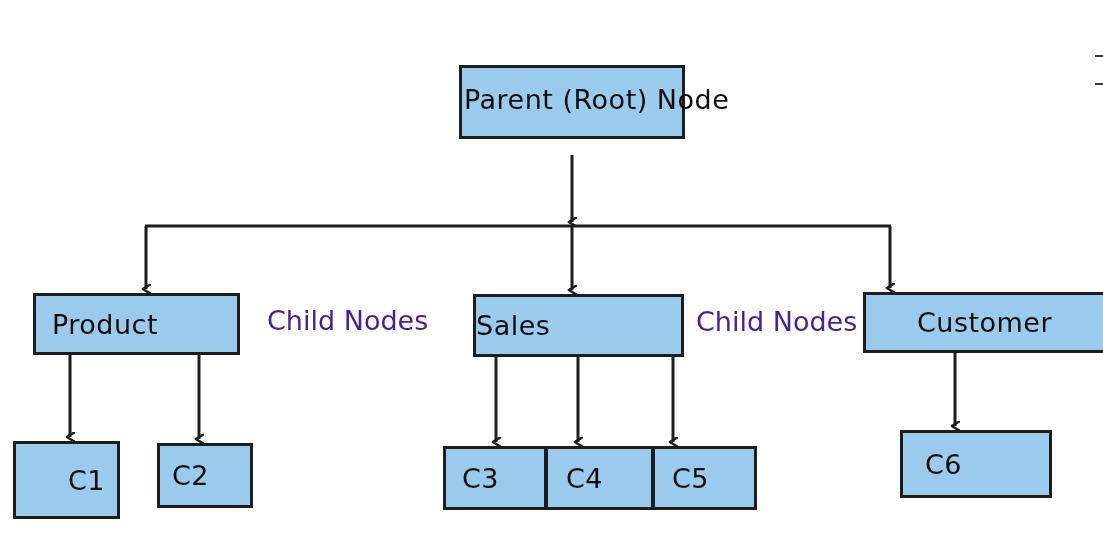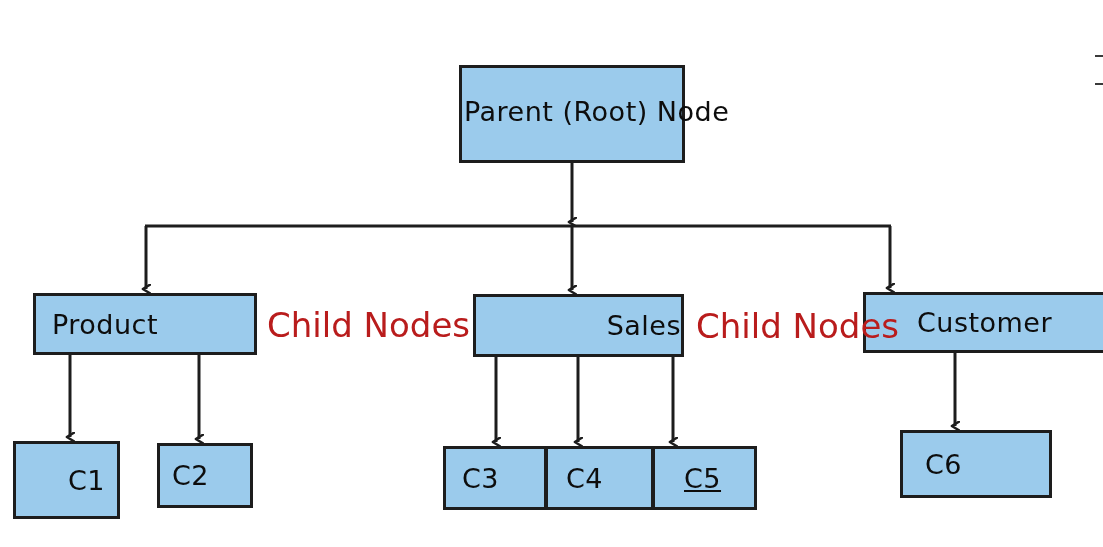--- a/index.html
+++ b/index.html
@@ -38,44 +38,44 @@
     font-size: 27px;
     color: #0d0d0d;
     white-space: nowrap;
     letter-spacing: 0.5px;
   }
   
   #root-node {
     left: 459px;
     top: 65px;
     width: 226px;
-    height: 98px;
+    height: 74px;
     justify-content: flex-start;
   }
   #root-node .node-label {
     position: relative;
     left: 2px;
     top: -3px;
     overflow: visible;
   }
   #product-node {
     left: 33px;
     top: 293px;
-    width: 224px;
+    width: 207px;
     height: 62px;
     justify-content: flex-start;
   }
   #product-node .node-label { padding-left: 16px; }
 
   #sales-node {
     left: 473px;
     top: 294px;
     width: 211px;
     height: 63px;
-    justify-content: flex-end;
+    justify-content: flex-start;
   }
   #customer-node {
     left: 863px;
     top: 292px;
     width: 243px;
     height: 61px;
     justify-content: center;
   }
   #c1-node {
     left: 13px;
@@ -113,36 +113,36 @@
   }
   #c4-node .node-label { padding-left: 18px; }
 
   #c5-node {
     left: 652px;
     top: 446px;
     width: 105px;
     height: 64px;
     justify-content: flex-start;
   }
-  #c5-node .node-label { padding-left: 29px; text-decoration: underline; }
+  #c5-node .node-label { padding-left: 17px; }
 
   #c6-node {
     left: 900px;
     top: 430px;
     width: 152px;
     height: 68px;
     justify-content: flex-start;
   }
   #c6-node .node-label { padding-left: 22px; }
 
   .annotation {
     position: absolute;
     font-family: "DejaVu Sans", sans-serif;
-    font-size: 34px;
-    color: #b91c1c;
+    font-size: 27px;
+    color: #4c1d95;
     white-space: nowrap;
     z-index: 3;
   }
   #child-nodes-label-left {
     left: 267px;
     top: 305px;
   }
   #child-nodes-label-right {
     left: 696px;
     top: 306px;

